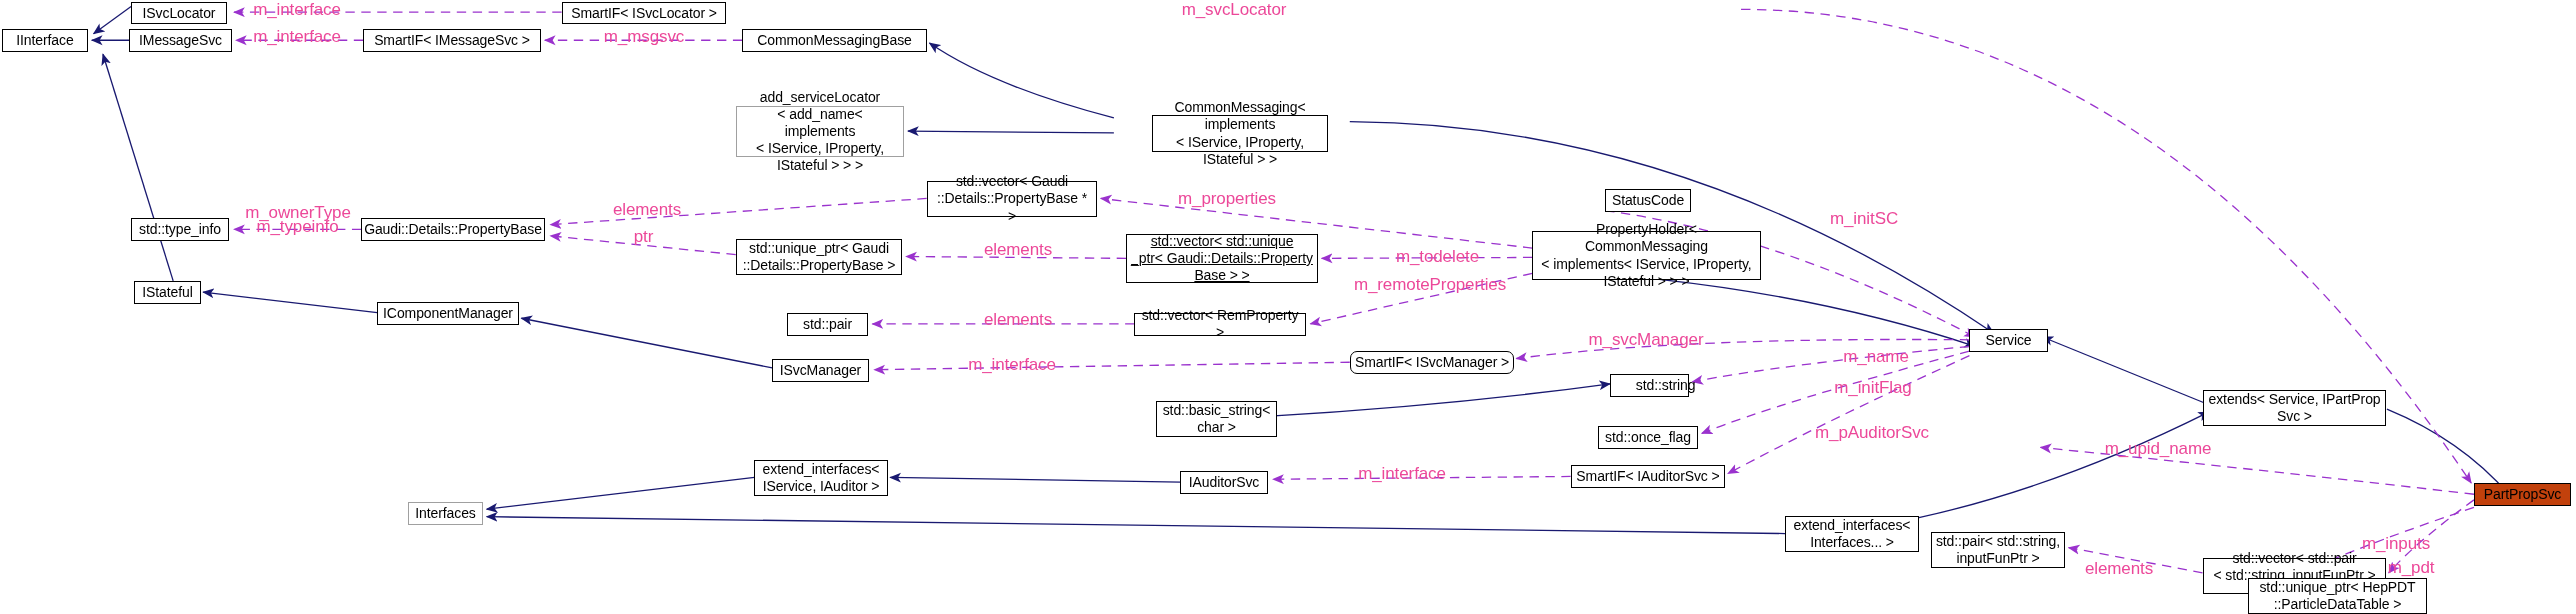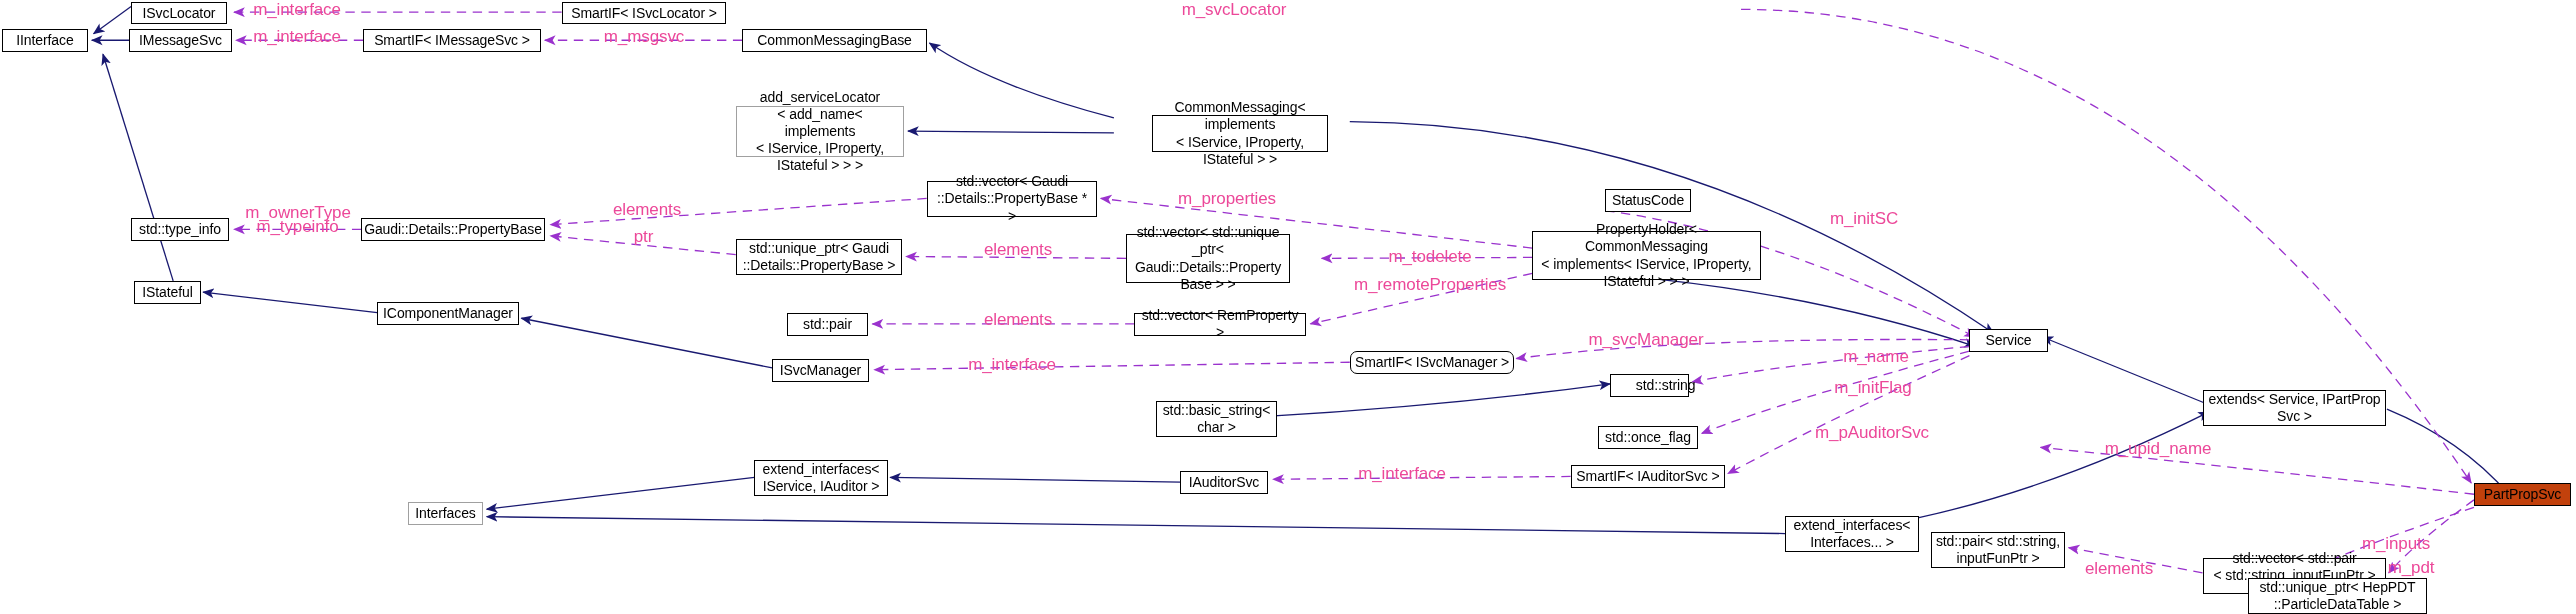--- a/index.html
+++ b/index.html
@@ -114,21 +114,21 @@
 &lt; IService, IProperty,
 IStateful &gt; &gt; &gt;</div>
       <div class="node" style="left: 1152px; top: 103px; width: 176px; height: 37px; margin-top: 12px;">CommonMessaging&lt; implements
 &lt; IService, IProperty, IStateful &gt; &gt;</div>
       <div class="node" style="left: 131px; top: 218px; width: 98px; height: 22.5px;">std::type_info</div>
       <div class="node" style="left: 361px; top: 218px; width: 184px; height: 22.5px;">Gaudi::Details::PropertyBase</div>
       <div class="node" style="left: 927px; top: 181px; width: 170px; height: 36px;">std::vector&lt; Gaudi
 ::Details::PropertyBase * &gt;</div>
       <div class="node" style="left: 736px; top: 239px; width: 166px; height: 36px;">std::unique_ptr&lt; Gaudi
 ::Details::PropertyBase &gt;</div>
-      <div class="node" style="left: 1126px; top: 234px; width: 164px; height: 49px;">std::vector&lt; std::unique
+      <div class="node" style="left: 1126px; top: 234px; width: 192px; height: 49px; text-decoration: underline;">std::vector&lt; std::unique
 _ptr&lt; Gaudi::Details::Property
 Base &gt; &gt;</div>
       <div class="node" style="left: 1605px; top: 189px; width: 86px; height: 22.5px;">StatusCode</div>
       <div class="node" style="left: 1532px; top: 231px; width: 229px; height: 49px;">PropertyHolder&lt; CommonMessaging
 &lt; implements&lt; IService, IProperty,
 IStateful &gt; &gt; &gt;</div>
       <div class="node" style="left: 134px; top: 281px; width: 67px; height: 22.5px;">IStateful</div>
       <div class="node" style="left: 377px; top: 302px; width: 142px; height: 22.5px;">IComponentManager</div>
       <div class="node" style="left: 787px; top: 313px; width: 81px; height: 22.5px;">std::pair</div>
       <div class="node" style="left: 1134px; top: 313px; width: 172px; height: 22.5px;">std::vector&lt; RemProperty &gt;</div>
@@ -161,21 +161,21 @@
       <div class="edge-label" style="left: 1178px; top: 0px; width: 112px;">m_svcLocator</div>
       <div class="edge-label" style="left: 248px; top: 27px; width: 98px;">m_interface</div>
       <div class="edge-label" style="left: 597px; top: 27px; width: 94px;">m_msgsvc</div>
       <div class="edge-label" style="left: 605px; top: 200px; width: 84px;">elements</div>
       <div class="edge-label" style="left: 1173px; top: 189px; width: 108px;">m_properties</div>
       <div class="edge-label" style="left: 1822px; top: 209px; width: 84px;">m_initSC</div>
       <div class="edge-label" style="left: 242px; top: 203px; width: 112px;">m_ownerType</div>
       <div class="edge-label" style="left: 245px; top: 217px; width: 105px;">m_typeinfo</div>
       <div class="edge-label" style="left: 625px; top: 227px; width: 37px;">ptr</div>
       <div class="edge-label" style="left: 976px; top: 240px; width: 84px;">elements</div>
-      <div class="edge-label" style="left: 1381px; top: 247px; width: 98px;">m_todelete</div>
+      <div class="edge-label" style="left: 1381px; top: 247px; width: 98px; text-align: right;">m_todelete</div>
       <div class="edge-label" style="left: 1353px; top: 275px; width: 154px;">m_remoteProperties</div>
       <div class="edge-label" style="left: 976px; top: 310px; width: 84px;">elements</div>
       <div class="edge-label" style="left: 1585px; top: 330px; width: 122px;">m_svcManager</div>
       <div class="edge-label" style="left: 963px; top: 355px; width: 98px;">m_interface</div>
       <div class="edge-label" style="left: 1834px; top: 347px; width: 84px;">m_name</div>
       <div class="edge-label" style="left: 1826px; top: 378px; width: 94px;">m_initFlag</div>
       <div class="edge-label" style="left: 1809px; top: 423px; width: 126px;">m_pAuditorSvc</div>
       <div class="edge-label" style="left: 1353px; top: 464px; width: 98px;">m_interface</div>
       <div class="edge-label" style="left: 2097px; top: 439px; width: 122px;">m_upid_name</div>
       <div class="edge-label" style="left: 2354px; top: 534px; width: 84px;">m_inputs</div>

